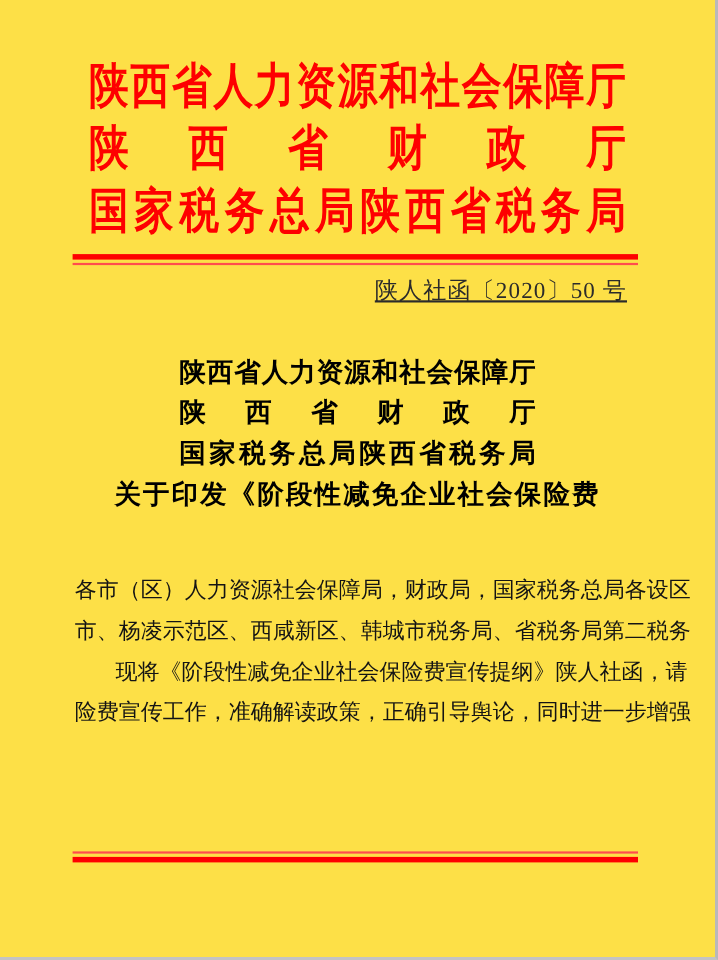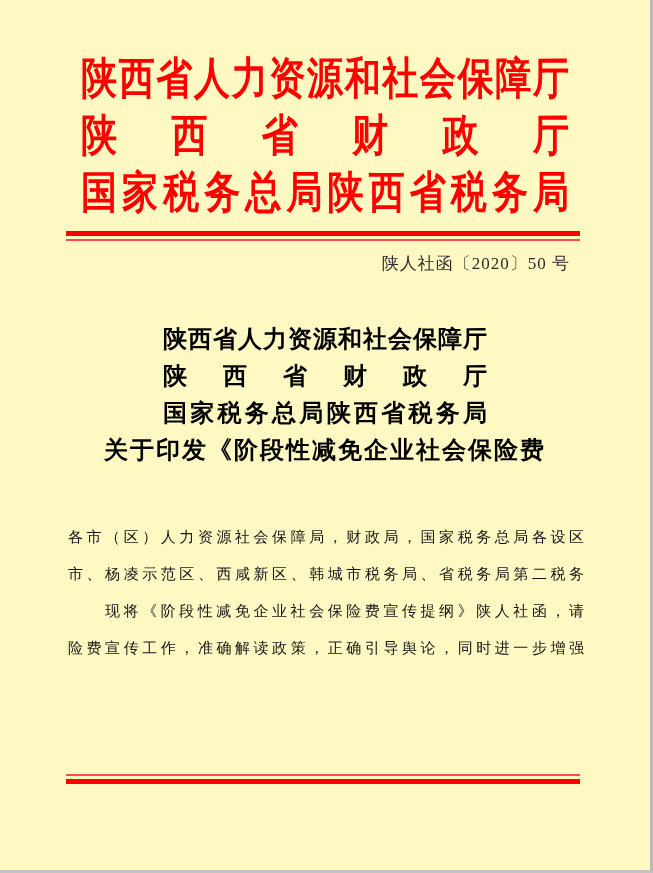--- a/index.html
+++ b/index.html
@@ -1,20 +1,20 @@
 <!DOCTYPE html>
 <html style="--red: #fe0000; --thin-red: #ff4d4d;"><head>
 <meta charset="utf-8">
 <style>
   html,body { margin:0; padding:0; background:#fff; }
   .page {
     position:relative;
     width:653px; height:873px;
     box-sizing:border-box;
-    background:#fef9c3;
+    background:#fde047;
     border-right:3px solid #b9b9b9;
     border-bottom:3px solid #c3c3c3;
     font-family:"Liberation Serif","DejaVu Serif",serif;
     overflow:hidden;
   }
 
   
   .red-head { padding-top:50px; }
   .head-line {
     width:488px; margin:0 auto;
@@ -34,36 +34,36 @@
 
   .sep-bottom { position:absolute; top:774px; left:66px; width:514px; }
   .sep-bottom .bar-thin  { height:2px; background:var(--thin-red,#ff4d4d); }
   .sep-bottom .bar-gap   { height:3px; }
   .sep-bottom .bar-thick { height:5px; background:var(--red,#fe0000); }
 
   
   .doc-no {
     margin-top:12px; height:22px; line-height:22px;
     text-align:right; padding-right:80px;
-    font-size:17px; letter-spacing:1px; color:#2b2b2b;
+    font-size:21px; letter-spacing:1px; color:#2b2b2b;text-decoration:underline;
   }
 
   
   .title { margin-top:46px; font-weight:bold; color:#000; }
   .title-line { height:37px; line-height:37px; font-size:24px; }
   .title-just {
     width:324px; margin:0 auto;
     text-align:justify; text-align-last:justify; white-space:nowrap;
   }
   .title-wide { text-align:center; letter-spacing:2px; }
 
   
   .body-block {
     margin:50px 0 0 68px; width:516px;
-    font-size:15px; color:#141414;
+    font-size:20px; color:#141414;
   }
   .body-line { height:37px; line-height:37px; white-space:nowrap; }
   .body-just { text-align:justify; text-align-last:justify; }
   .indent { text-indent:37px; }
 </style>
 </head>
 <body>
 
 <div class="page">
 

